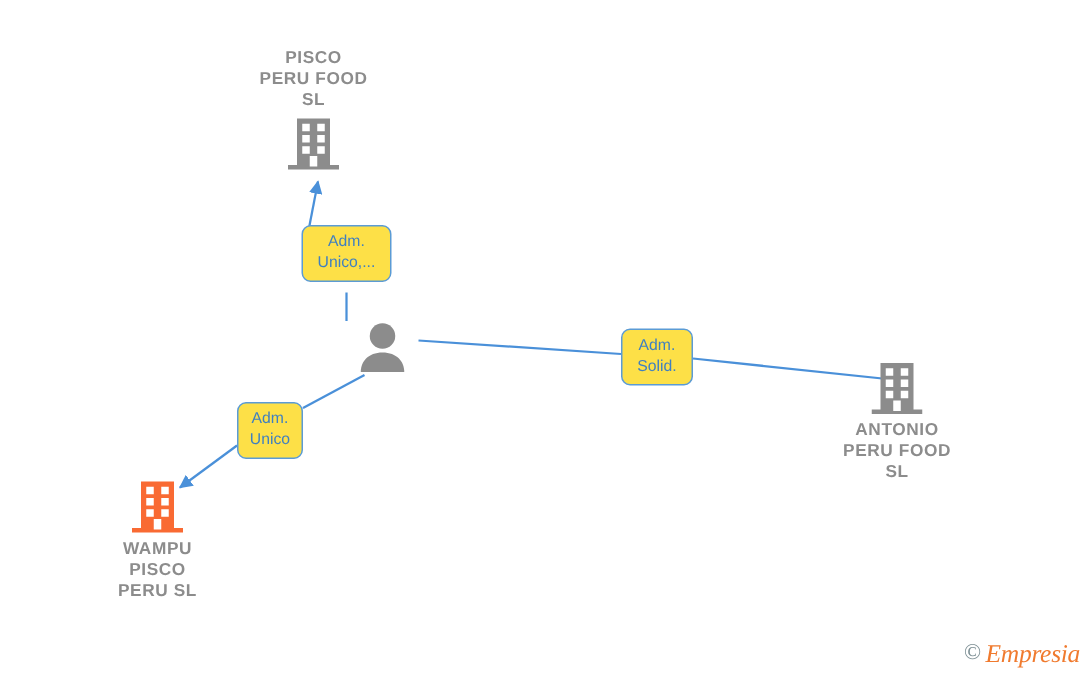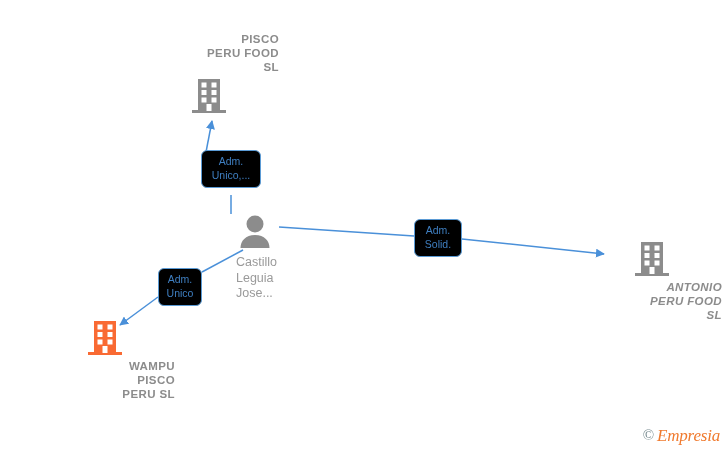--- a/index.html
+++ b/index.html
@@ -31,21 +31,20 @@
   }
   .node .node-label {
     display: block;
     font-size: 11.5px;
     line-height: 14px;
     color: #8c8c8c;
     font-weight: bold;
     letter-spacing: 0.4px;
     white-space: pre-line;
     margin-top: 2px;
-    text-align: right;
   }
   .node.label-above .node-label {
     margin-top: 0;
     margin-bottom: 3px;
   }
   .person-node {
     position: absolute;
     width: 120px;
     text-align: left;
   }
@@ -55,21 +54,21 @@
     line-height: 15.5px;
     color: #9a9a9a;
     white-space: pre-line;
     margin-top: 1px;
     margin-left: 10px;
   }
   .edge-label {
     position: absolute;
     border: 1.4px solid #5b9bd5;
     border-radius: 6px;
-    background: #000000;
+    background: #fde047;
     color: #3f7fc1;
     font-size: 10.5px;
     line-height: 13.5px;
     text-align: center;
     padding: 4px 7px 5px 7px;
     white-space: pre-line;
     box-sizing: border-box;
   }
   .watermark {
     position: absolute;
@@ -139,26 +138,23 @@
   </span>
 </div>
 
 <div class="person-node" style="left:226px; top:214px;">
   <span class="icon-wrap" style="display:block; text-align:left; padding-left:12px;">
     <svg width="34" height="36" viewBox="0 0 34 36" xmlns="http://www.w3.org/2000/svg">
       <circle cx="17" cy="10" r="8.5" fill="#8c8c8c"></circle>
       <path d="M 17 21 C 7.5 21 2.5 27 2.5 34 L 31.5 34 C 31.5 27 26.5 21 17 21 Z" fill="#8c8c8c"></path>
     </svg>
   </span>
-  <span class="person-label">Castillo
-Leguia
-Jose...</span>
-</div>
-
-<div class="node" style="left:582px; top:240px;font-style:italic;">
+</div>
+
+<div class="node" style="left:528px; top:240px;">
   <span class="icon-wrap">
     <svg width="34" height="38" viewBox="0 0 34 38" xmlns="http://www.w3.org/2000/svg">
       <rect x="6" y="2" width="22" height="32" fill="#8c8c8c"></rect>
       <rect x="0" y="33" width="34" height="3" fill="#8c8c8c"></rect>
       <rect x="9.5" y="5.5" width="5" height="5" fill="#ffffff"></rect>
       <rect x="19.5" y="5.5" width="5" height="5" fill="#ffffff"></rect>
       <rect x="9.5" y="13" width="5" height="5" fill="#ffffff"></rect>
       <rect x="19.5" y="13" width="5" height="5" fill="#ffffff"></rect>
       <rect x="9.5" y="20.5" width="5" height="5" fill="#ffffff"></rect>
       <rect x="19.5" y="20.5" width="5" height="5" fill="#ffffff"></rect>

